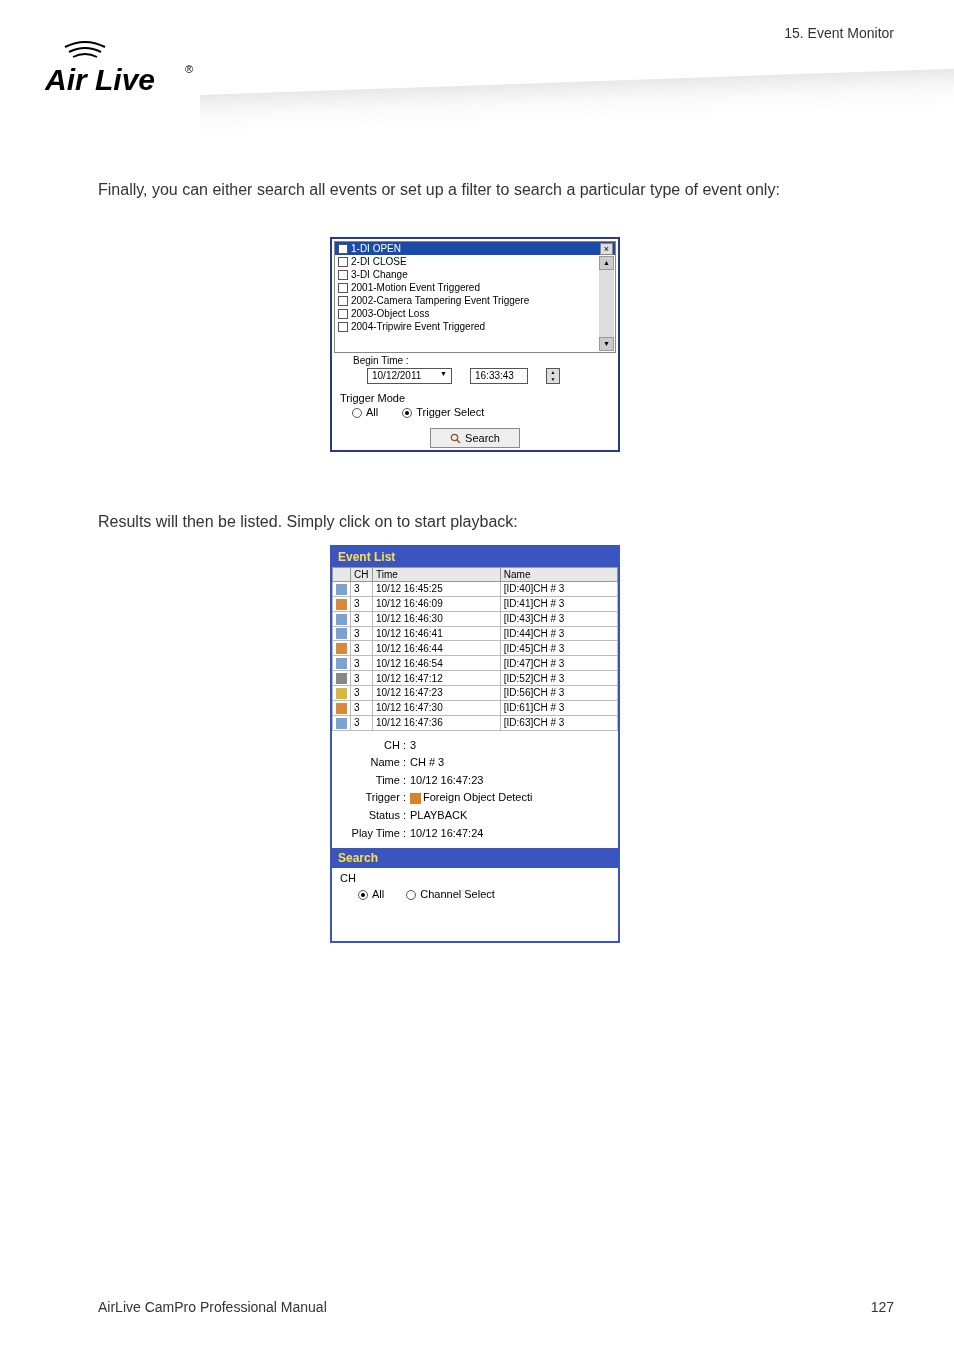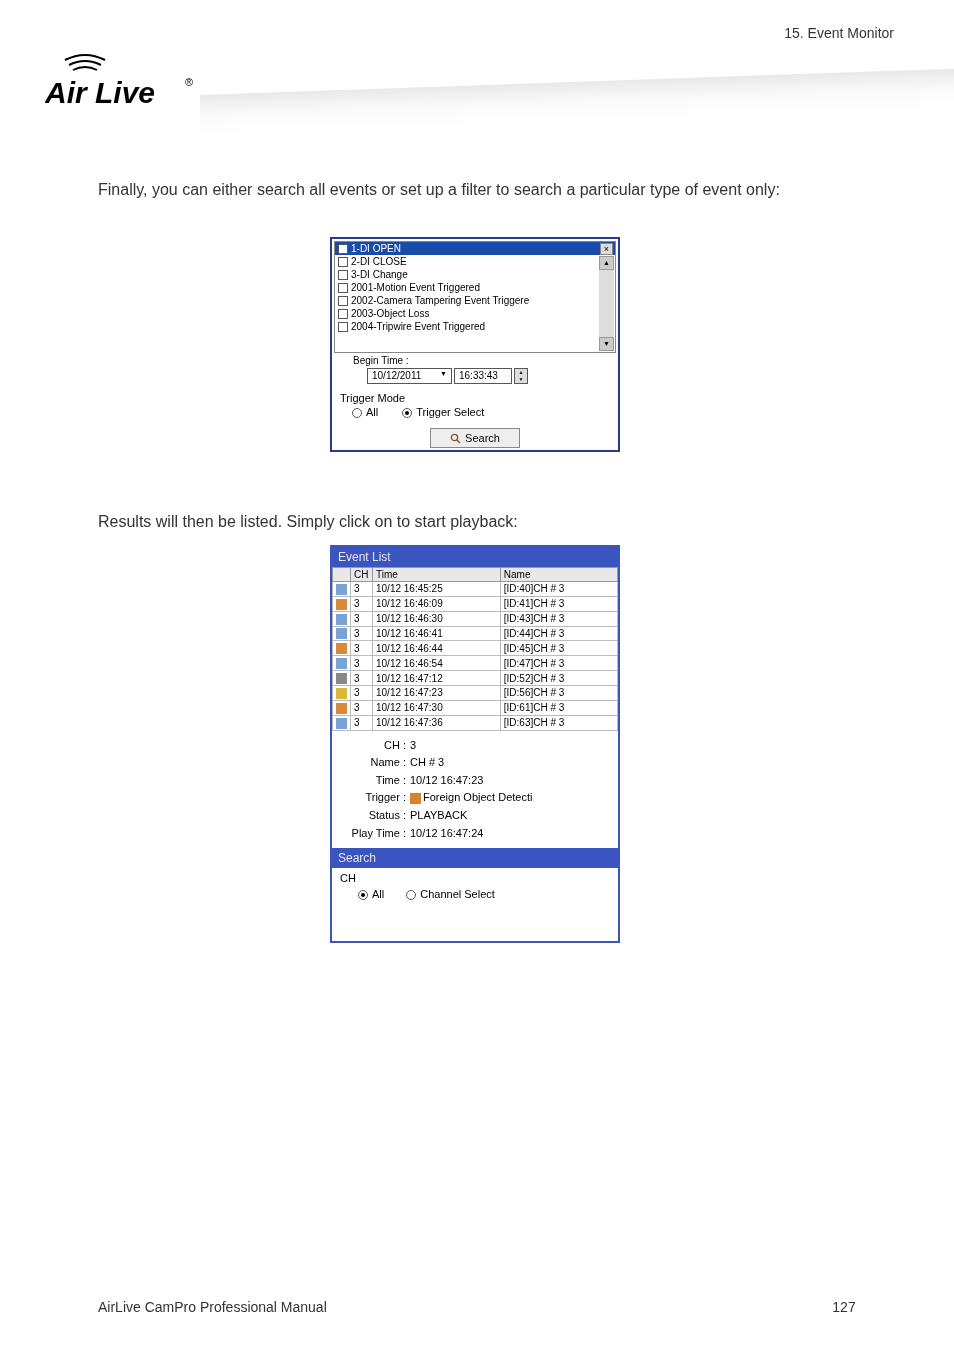--- a/index.html
+++ b/index.html
@@ -1,56 +1,56 @@
 <!DOCTYPE html>
 <html><head>
 <meta charset="utf-8">
 <style>
 *{box-sizing:border-box;margin:0;padding:0}
 body{width:954px;height:1350px;background:#fff;font-family:Arial,sans-serif;position:relative;overflow:hidden}
 .hdr-sec{position:absolute;top:0;left:0;right:0;height:140px}
 .hdr-txt{position:absolute;top:25px;right:60px;font-size:14px;color:#333}
-.logo{position:absolute;top:48px;left:45px;width:155px;height:70px}
+.logo{position:absolute;top:35px;left:45px;width:155px;height:70px}
 .logo svg{width:100%;height:100%}
 .grad-line{position:absolute;top:95px;left:200px;right:0;height:40px;background:linear-gradient(180deg,#e8e8e8 0%,#f0f0f0 20%,#fafafa 50%,#fff 100%);transform:skewY(-2deg);transform-origin:left}
 .body-txt{position:absolute;left:98px;font-size:16px;color:#333;line-height:1.45}
 .p1{top:178px;right:60px}
 .img1{position:absolute;top:237px;left:330px;width:290px;height:215px;border:2px solid #2a3a8a;background:#fff;font-family:'MS Sans Serif',Tahoma,sans-serif;font-size:10px}
 .chkbox-list{border:1px solid #888;margin:2px;height:112px;overflow:hidden;position:relative}
 .chk-row{padding:1px 3px;display:flex;align-items:center;gap:3px;font-size:10px;white-space:nowrap}
 .chk-row.sel{background:#1a4ba8;color:#fff}
 .chk{width:10px;height:10px;border:1px solid #555;background:#fff;display:inline-block;flex-shrink:0}
 .close-x{position:absolute;right:2px;top:1px;width:13px;height:12px;border:1px solid #888;background:#ddd;font-size:9px;text-align:center;line-height:10px;color:#000}
 .scroll-v{position:absolute;right:1px;top:14px;bottom:1px;width:15px;background:#ddd}
 .scroll-btn{height:14px;background:#ccc;border:1px solid #999;font-size:7px;text-align:center;line-height:12px}
 .begin-t{margin:0 21px;font-size:10px;color:#000}
-.date-row{margin:2px 35px;display:flex;gap:2px}
+.date-row{margin:2px 35px;display:flex;gap:18px}
 .date-box{border:1px solid #555;padding:1px 4px;font-size:10px;background:#fff;height:16px}
 .trig-lbl{margin:8px 8px 2px;font-size:11px}
 .radio-row{margin:2px 20px 10px;font-size:11px;display:flex;gap:24px;align-items:center}
 .radio{width:10px;height:10px;border:1px solid #555;border-radius:50%;display:inline-block;margin-right:4px;vertical-align:middle;position:relative}
 .radio.on::after{content:'';position:absolute;inset:2px;background:#000;border-radius:50%}
 .search-btn{margin:8px auto;width:90px;height:20px;border:1px solid #888;background:#eee;font-size:11px;display:flex;align-items:center;justify-content:center;gap:4px}
 .magnify{width:11px;height:11px;display:inline-block}
 .p2{top:510px}
 .img2{position:absolute;top:545px;left:330px;width:290px;height:398px;border:2px solid #3a55c0;background:#fff;font-family:Tahoma,sans-serif;font-size:10px}
-.panel-hdr{background:#3a55c0;color:#e5e5e5;padding:3px 6px;font-size:12px;font-weight:normal}
+.panel-hdr{background:#3a55c0;color:#fde047;padding:3px 6px;font-size:12px;font-weight:bold}
 .evt-tbl{width:100%;border-collapse:collapse;font-size:10px}
 .evt-tbl th{background:#e8e8e8;border:1px solid #999;padding:1px 3px;text-align:left;font-weight:normal}
 .evt-tbl td{border:1px solid #bbb;padding:1px 3px;white-space:nowrap}
 .ico-cell{width:16px;text-align:center}
 .ico-sq{width:11px;height:11px;display:inline-block;vertical-align:middle}
 .ch-info{padding:6px 10px;font-size:11px;line-height:1.6}
 .ch-info-row{display:flex}
 .ch-info-lbl{width:68px;text-align:right;padding-right:4px}
 .fod-ico{width:11px;height:11px;background:#d8822a;display:inline-block;vertical-align:middle;margin-right:2px}
 .srch-sec{padding:4px 8px;font-size:11px}
 .ftr{position:absolute;bottom:35px;left:98px;right:60px;display:flex;font-size:14px;color:#333}
 .ftr-l{flex:1}
-.ftr-c{width:100px;text-align:center}
+.ftr-c{width:100px;text-align:right}
 </style>
 </head>
 <body>
 
 <div class="hdr-sec">
   <div class="hdr-txt">15. Event Monitor</div>
   <div class="logo">
     <svg viewBox="0 0 155 70">
       <path d="M 20 12 Q 40 2 60 12" stroke="#000" stroke-width="2.2" fill="none"></path>
       <path d="M 24 17 Q 40 9 56 17" stroke="#000" stroke-width="2" fill="none"></path>

